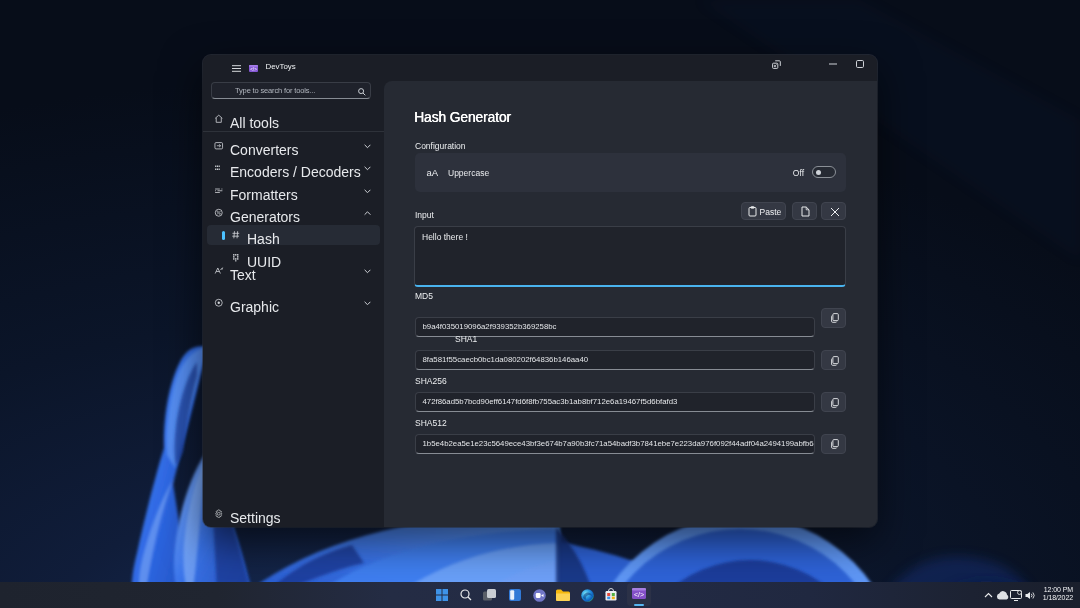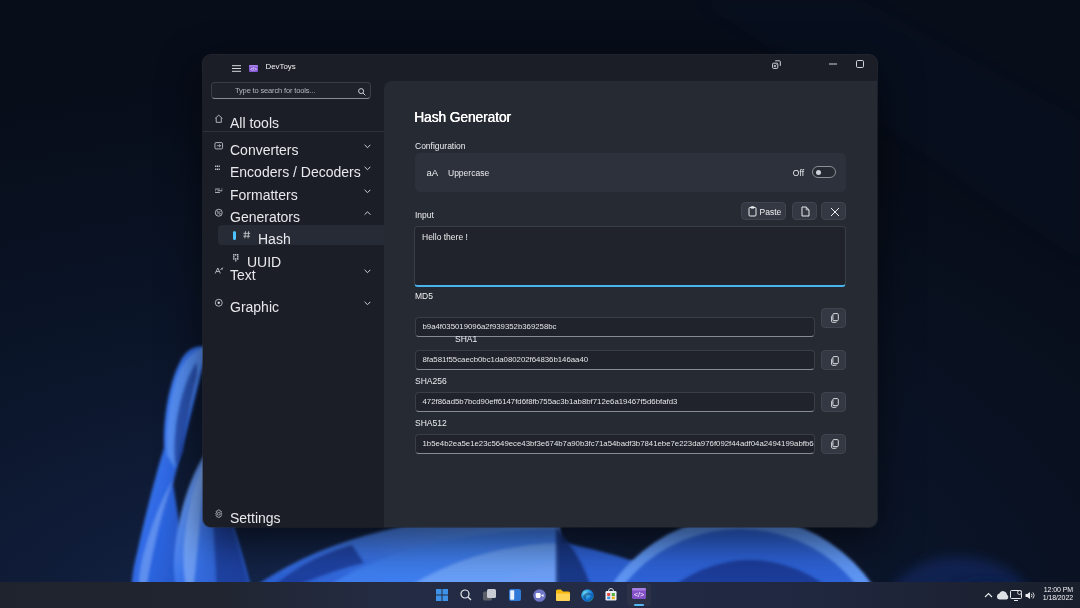--- a/index.html
+++ b/index.html
@@ -19,21 +19,21 @@
   #sidebar { position:absolute; left:0; top:26px; width:181px; height:446px; }
   #searchbox { position:absolute; left:8px; top:1px; width:160px; height:17px;
     background:#1f222b; border:1px solid #393d46; border-bottom-color:#878c94; border-radius:4px;
     color:#b2b7bf; font-size:7.5px; line-height:15px; padding-left:23px; letter-spacing:-.15px; }
   .nav { position:absolute; left:4px; width:173px; height:20px; color:#e7e9ec; font-size:14px; }
   .nav .ic { position:absolute; left:7px; top:5px; width:9.5px; height:9.5px; }
   .nav .lb { position:absolute; left:23px; top:6px; }
   .nav .ch { position:absolute; right:9px; top:8px; }
   .nav2 .ic { left:23.5px; top:5px; }
   .nav2 .lb { left:40px; }
-  .navsel { background:#262b35; border-radius:4px;margin-left:11px; }
+  .navsel { background:#262b35; border-radius:4px; }
   .selbar { position:absolute; left:15px; top:5.5px; width:2.5px; height:9px; border-radius:2px; background:#4cc2ff; }
   #divider { position:absolute; left:0px; top:49.5px; width:181px; height:1px; background:#2e323a; }
 
   
   #main { position:absolute; left:181px; top:26px; width:493px; height:446px;
     background:#262a33; border-top-left-radius:8px; }
   .mlabel { position:absolute; left:31px; color:#eceef0; font-size:8.5px; line-height:9px; }
   #h1 { position:absolute; left:30px; top:29px; color:#fff; font-size:13.8px; font-weight:normal; letter-spacing:-.1px; text-shadow:.45px 0 0 #fff; }
   #cfgcard { position:absolute; left:31px; top:71.5px; width:431px; height:39px; background:#2d313c; border-radius:5px;text-align:right; }
   #inputarea { position:absolute; left:30px; top:145px; width:431.5px; height:61px;

